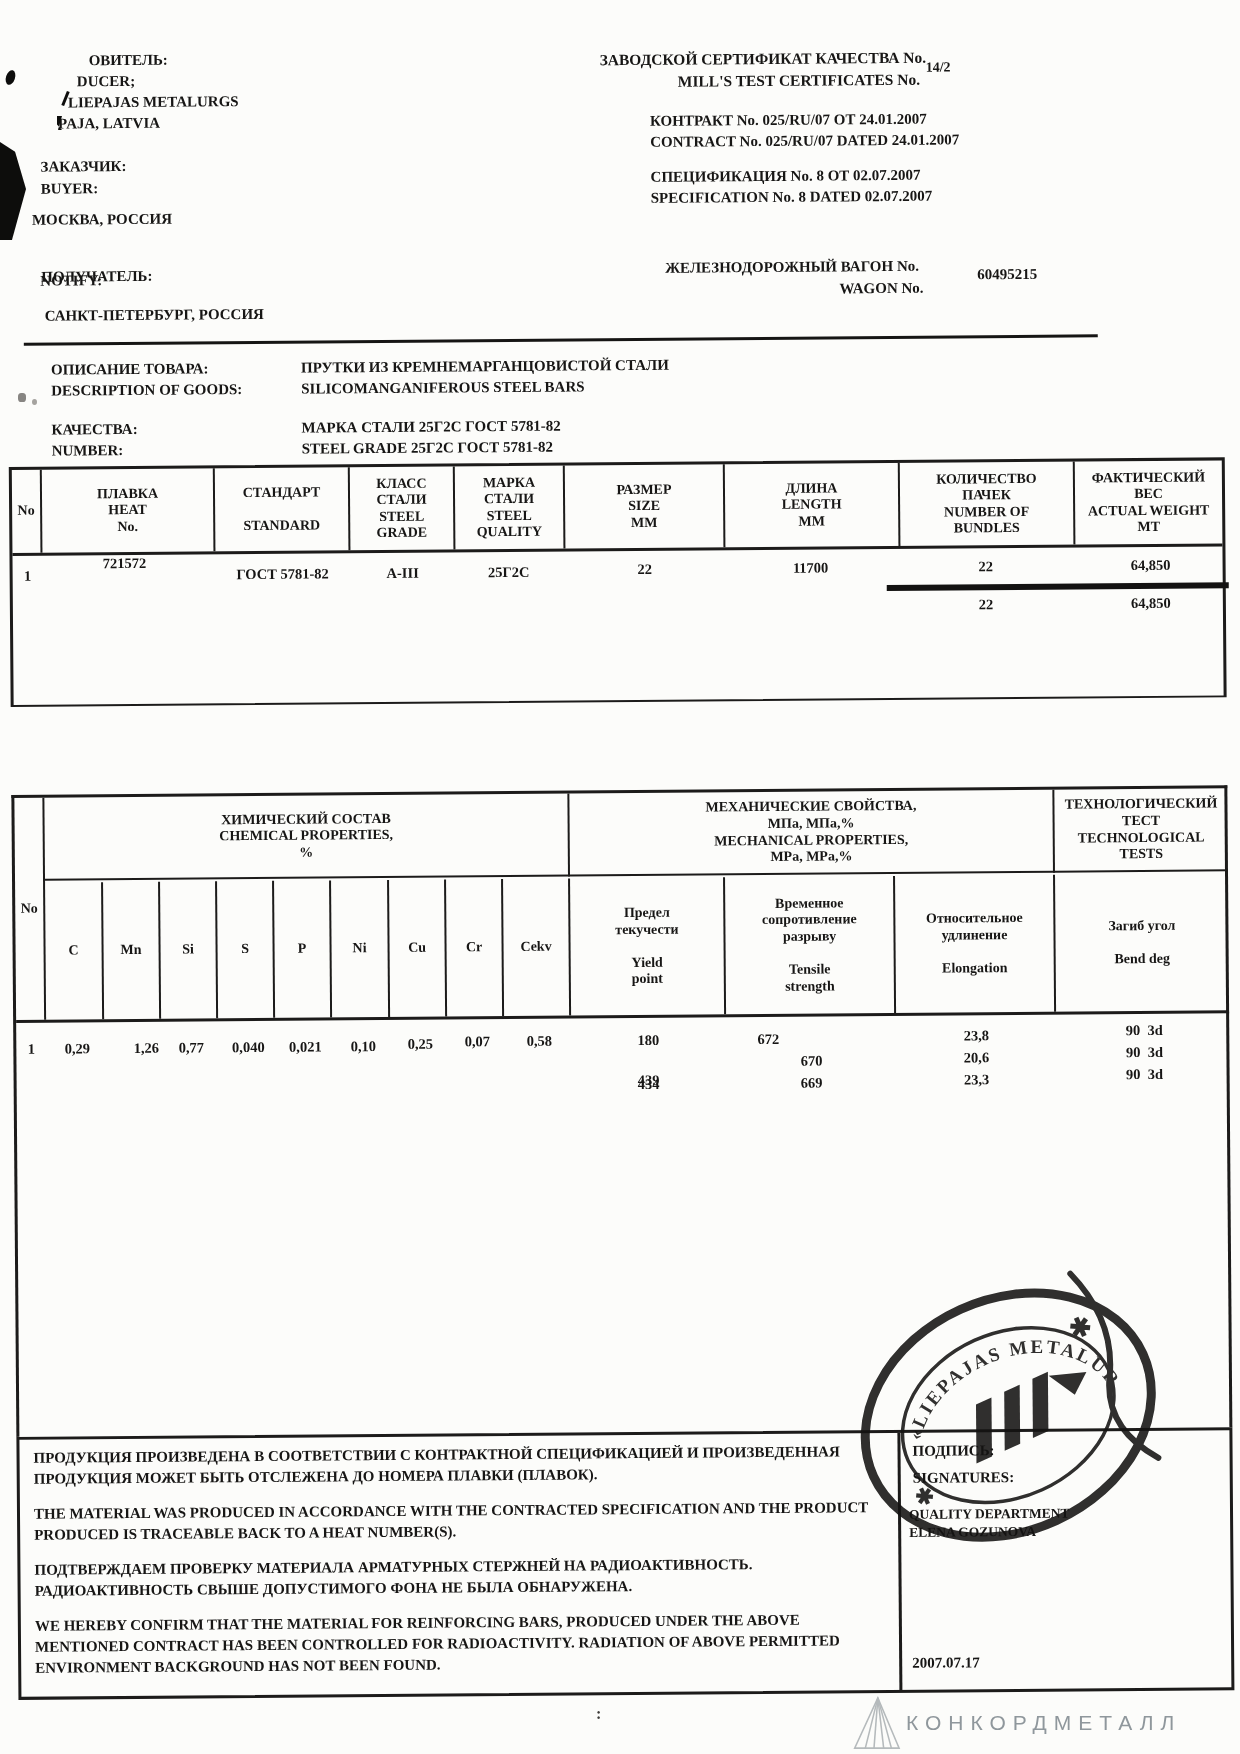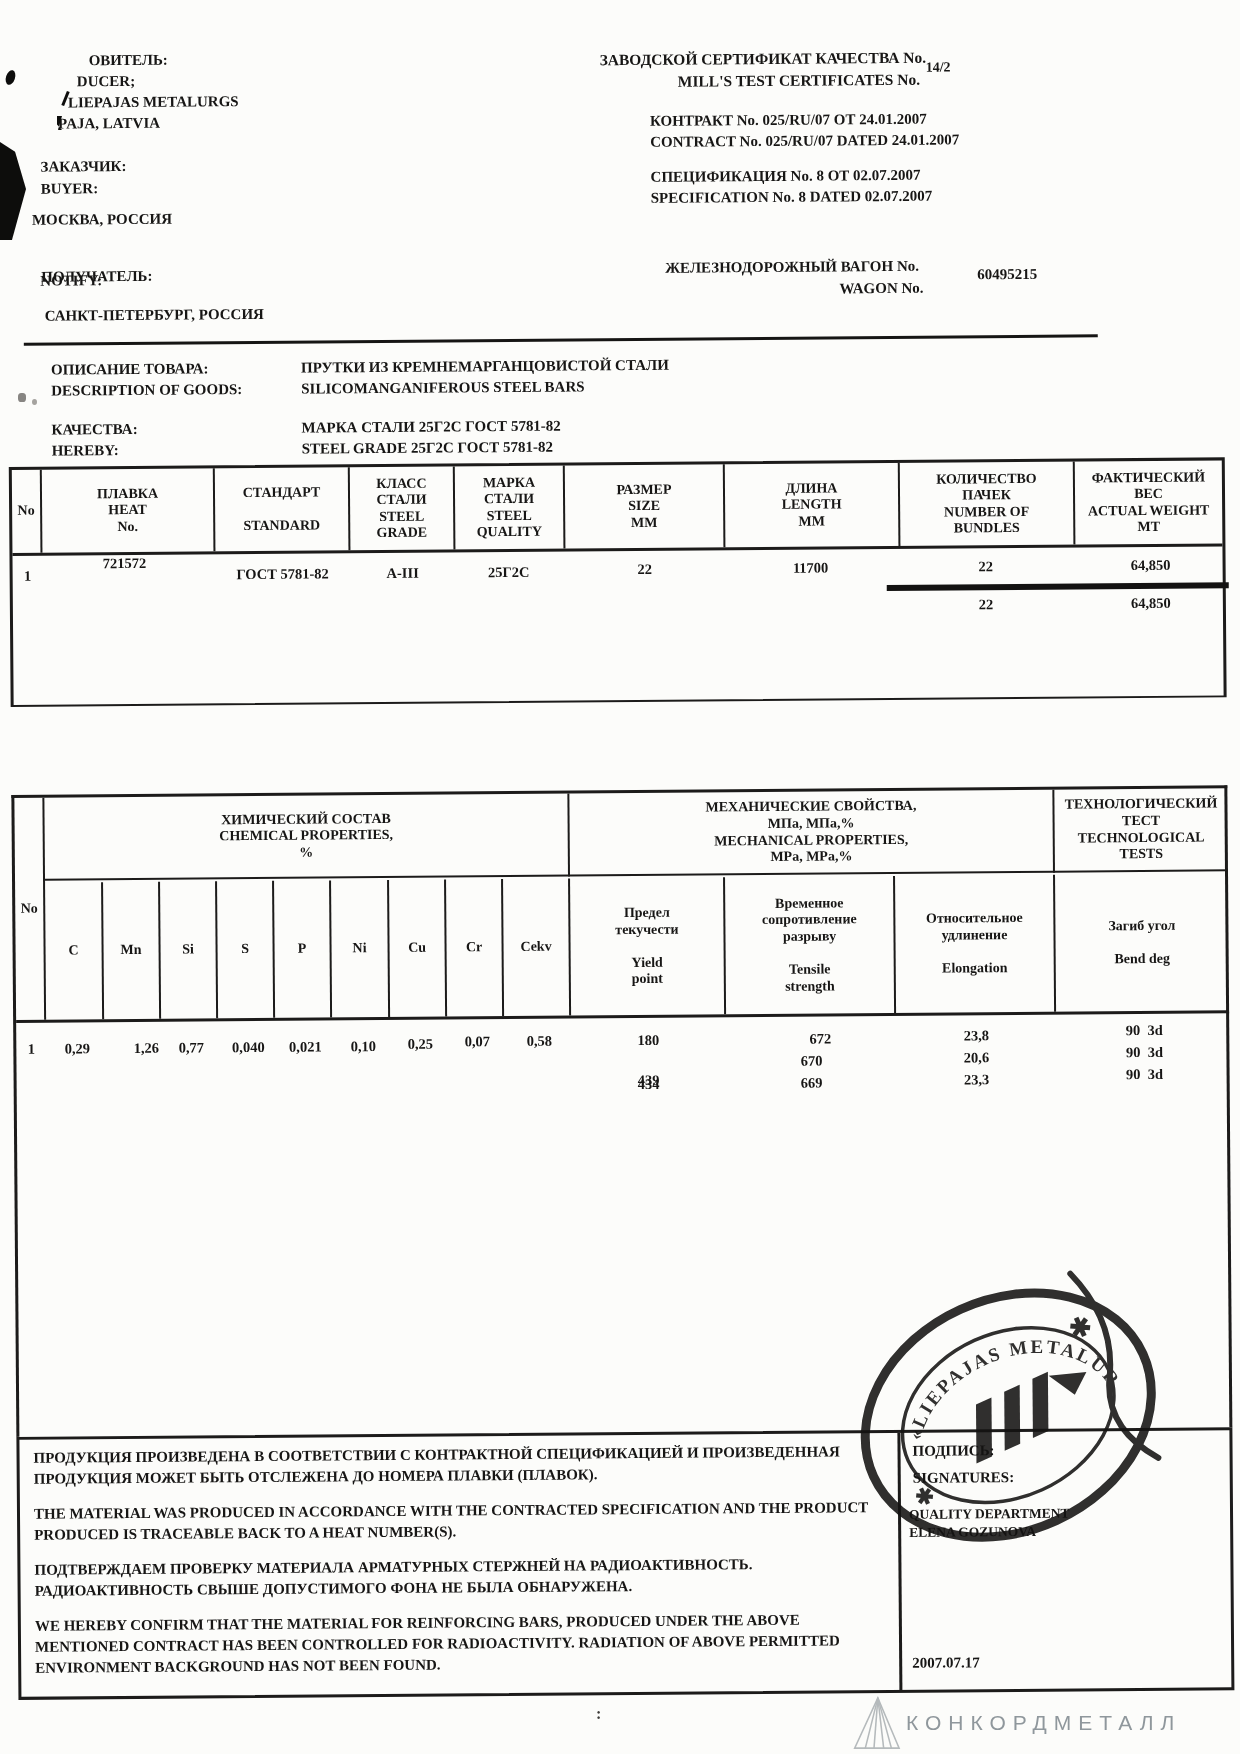--- a/index.html
+++ b/index.html
@@ -59,21 +59,21 @@
     <div class="t" style="left:982px;top:273px">60495215</div>
 
     <div style="position:absolute;left:28px;top:343px;width:1074px;height:3px;background:#161514"></div>
 
     <div class="t" style="left:55px;top:361px">ОПИСАНИЕ ТОВАРА:</div>
     <div class="t" style="left:55px;top:382px">DESCRIPTION OF GOODS:</div>
     <div class="t" style="left:305px;top:361px">ПРУТКИ ИЗ КРЕМНЕМАРГАНЦОВИСТОЙ СТАЛИ</div>
     <div class="t" style="left:305px;top:382px">SILICOMANGANIFEROUS STEEL BARS</div>
 
     <div class="t" style="left:55px;top:421px">КАЧЕСТВА:</div>
-    <div class="t" style="left:55px;top:442px">HEREBY:</div>
+    <div class="t" style="left:55px;top:442px">NUMBER:</div>
     <div class="t" style="left:305px;top:421px">МАРКА СТАЛИ  25Г2С ГОСТ 5781-82</div>
     <div class="t" style="left:305px;top:442px">STEEL GRADE 25Г2С ГОСТ 5781-82</div>
 
     <div class="tbl" style="left:12px;top:467px;width:1216px;height:240px;border-bottom-width:2px;">
       <div class="grid1">
         <div class="hc">No</div>
         <div class="hc">ПЛАВКА
 HEAT
 No.</div>
         <div class="hc">СТАНДАРТ
@@ -171,21 +171,21 @@
       <div class="v" style="left:289px;top:243px">0,021</div>
       <div class="v" style="left:347px;top:243px">0,10</div>
       <div class="v" style="left:404px;top:241px">0,25</div>
       <div class="v" style="left:461px;top:239px">0,07</div>
       <div class="v" style="left:523px;top:239px">0,58</div>
 
       <div class="v" style="left:632px;top:239px">180</div>
       <div class="v" style="left:632px;top:279px">439</div>
       <div class="v" style="left:632px;top:283px">434</div>
 
-      <div class="v" style="left:804px;top:239px">672</div>
+      <div class="v" style="left:752px;top:239px">672</div>
       <div class="v" style="left:795px;top:261px">670</div>
       <div class="v" style="left:795px;top:283px">669</div>
 
       <div class="v" style="left:960px;top:237px">23,8</div>
       <div class="v" style="left:960px;top:259px">20,6</div>
       <div class="v" style="left:960px;top:281px">23,3</div>
 
       <div class="vp" style="left:1128px;top:233px">90  3d</div>
       <div class="vp" style="left:1128px;top:255px">90  3d</div>
       <div class="vp" style="left:1128px;top:277px">90  3d</div>

